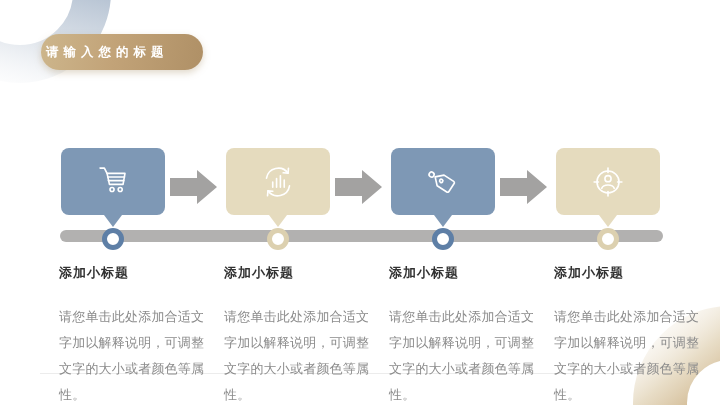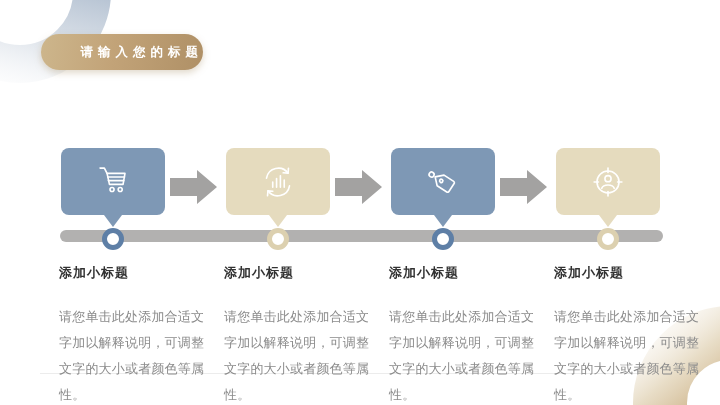--- a/index.html
+++ b/index.html
@@ -9,21 +9,21 @@
   }
   .decor{position:absolute;inset:0;z-index:2;pointer-events:none;}
   .baseline-rule{position:absolute;left:40px;top:373px;width:600px;height:1px;background:#ececec;z-index:1;}
 
   
   .title-pill{
     position:absolute;left:41px;top:34px;width:162px;height:36px;border-radius:18px;z-index:5;
     background:linear-gradient(100deg,#cdb68c 0%,#c2a378 45%,#af9066 100%);
     box-shadow:0 3px 7px rgba(170,145,105,.35);
     color:#ffffff;font-size:12.5px;font-weight:bold;letter-spacing:5px;
-    display:flex;align-items:center;justify-content:flex-end;text-indent:5px;
+    display:flex;align-items:center;justify-content:flex-start;text-indent:5px;
   }
 
   
   .bubble{position:absolute;top:148px;width:104px;height:67px;border-radius:8px;z-index:4;
     display:flex;align-items:center;justify-content:center;}
   .bubble .tail{position:absolute;top:100%;left:50%;margin-left:-9px;width:0;height:0;
     border-left:9px solid transparent;border-right:9px solid transparent;border-top:12px solid;}
   .bubble.blue{background:#7E98B5;}  .bubble.blue .tail{border-top-color:#7E98B5;}
   .bubble.tan{background:#E5DBBE;}   .bubble.tan .tail{border-top-color:#E5DBBE;}
   .bubble svg{display:block;}

